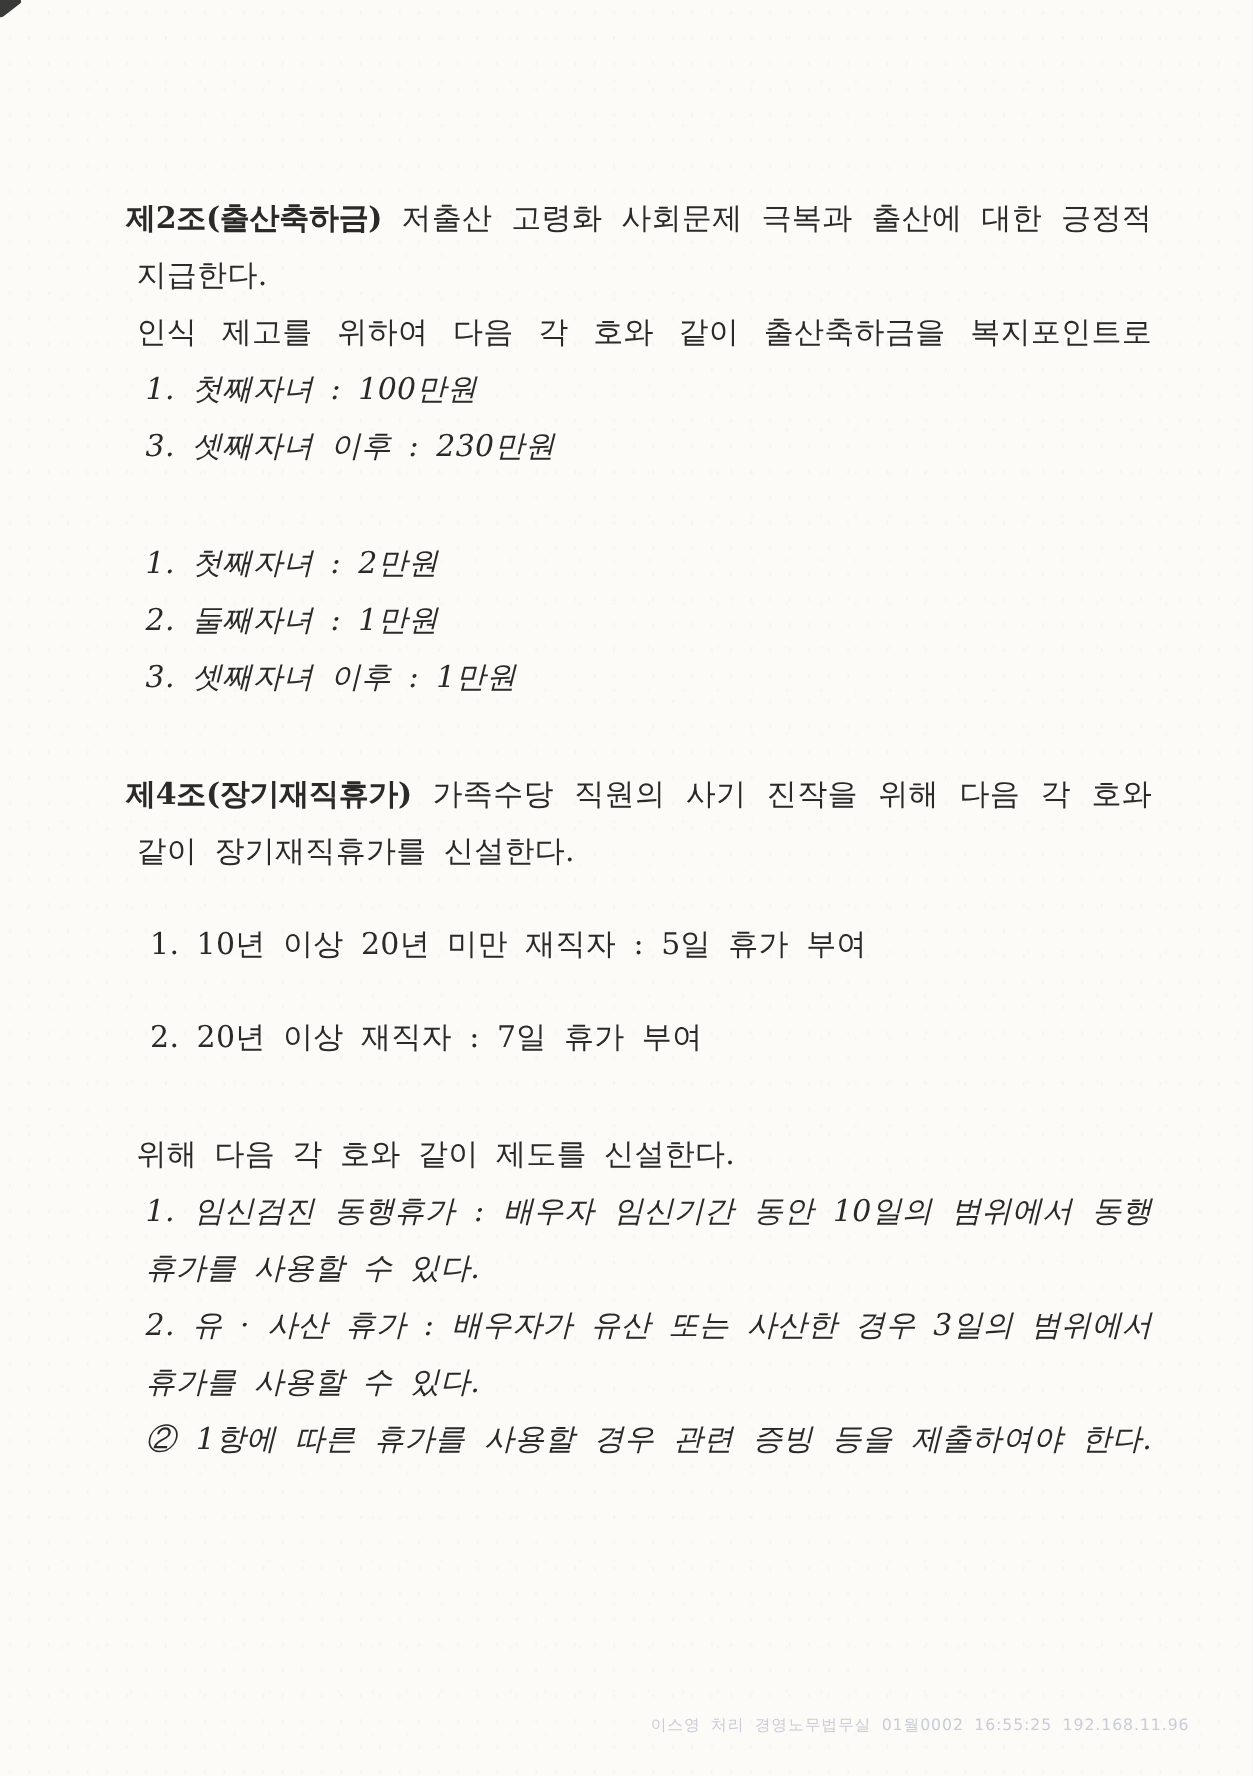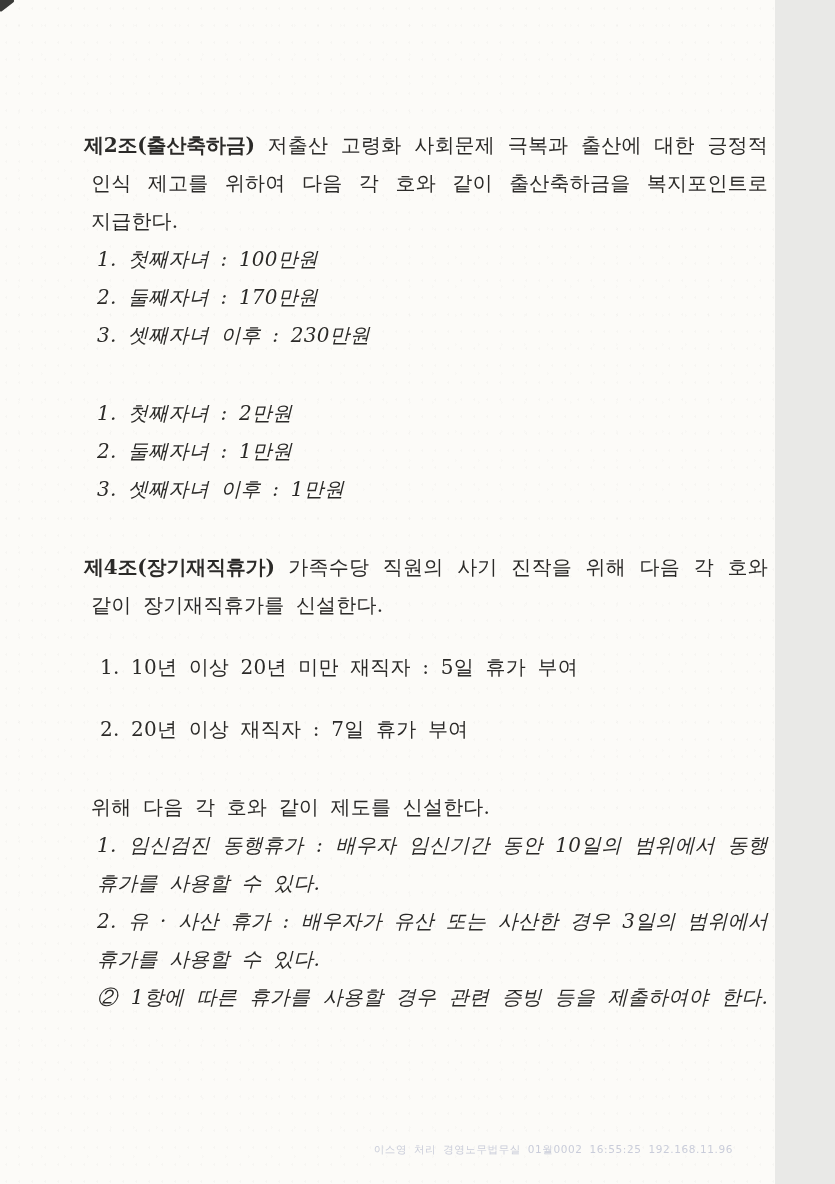--- a/index.html
+++ b/index.html
@@ -7,21 +7,21 @@
     padding: 0;
   }
   body {
     width: 835px;
     height: 1184px;
     background: #e9e9e7;
     font-family: "DejaVu Serif", "Liberation Serif", serif;
   }
   .page {
     position: relative;
-    width: 775px;
+    width: 835px;
     height: 1184px;
     background: #fcfbf8;
     overflow: hidden;
     color: #2b2a28;
     
     background-image: radial-gradient(rgba(60,60,60,0.028) 1px, transparent 1px),
                       radial-gradient(rgba(60,60,60,0.02) 1px, transparent 1px);
     background-size: 13px 17px, 23px 29px;
     background-position: 0 0, 7px 11px;
   }
@@ -76,24 +76,23 @@
 <body>
 
 <div class="page">
 
   <div class="corner-mark"></div>
 
   <main class="doc">
 
     <section class="article">
       <div class="line jl"><span class="b">제2조(출산축하금)</span> <span>저출산 고령화 사회문제 극복과 출산에 대한 긍정적</span></div>
+      <div class="line ind1">지급한다.</div>
       <div class="line jl ind1">인식 제고를 위하여 다음 각 호와 같이 출산축하금을 복지포인트로</div>
-      <div class="line ind1">지급한다.</div>
       <div class="line ind2">1. 첫째자녀 : 100만원</div>
-      <div class="line ind2">2. 둘째자녀 : 170만원</div>
       <div class="line ind2">3. 셋째자녀 이후 : 230만원</div>
     </section>
 
     <section class="article">
       <div class="line ind2">1. 첫째자녀 : 2만원</div>
       <div class="line ind2">2. 둘째자녀 : 1만원</div>
       <div class="line ind2">3. 셋째자녀 이후 : 1만원</div>
     </section>
 
     <section class="article">

